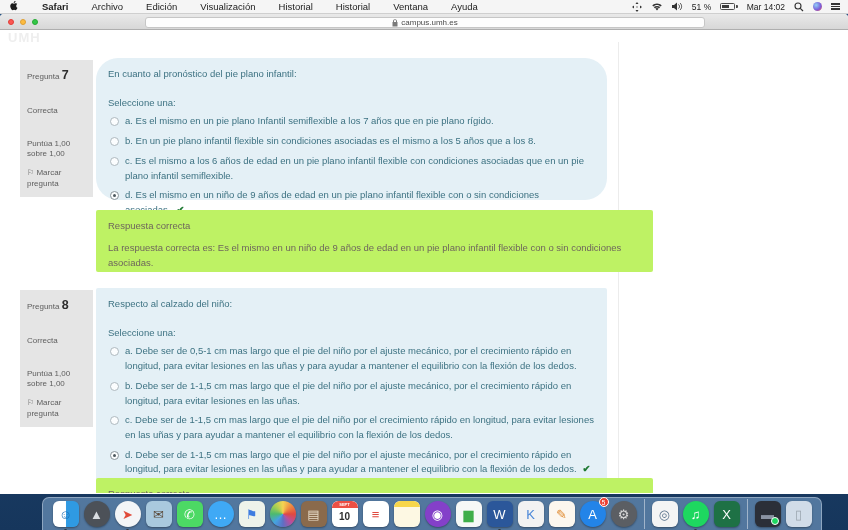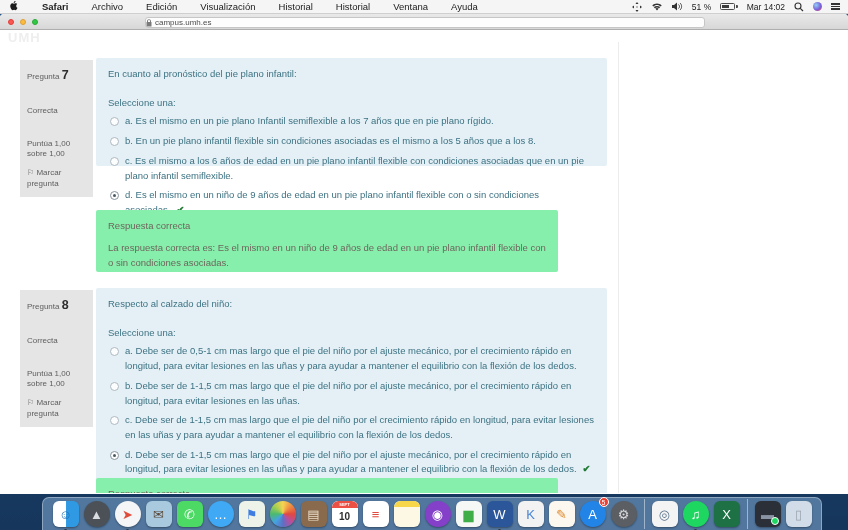--- a/index.html
+++ b/index.html
@@ -28,21 +28,21 @@
   .window { position:absolute; top:14px; left:0; width:848px; height:480px; background:#ffffff;
             border-radius:4px 4px 0 0; z-index:10; }
   .toolbar { height:16px; background:linear-gradient(180deg,#e9e9e9,#d7d7d7); border-bottom:1px solid #aeaeae;
              border-radius:4px 4px 0 0; position:relative; display:flex; align-items:center; }
   .traffic { position:absolute; left:8px; top:5px; display:flex; gap:6px; }
   .tl { width:6px; height:6px; border-radius:50%; }
   .tl.red { background:#fc5753; border:0.5px solid #df3e38; }
   .tl.yellow { background:#fdbc40; border:0.5px solid #de9f34; }
   .tl.green { background:#33c748; border:0.5px solid #27aa35; }
   .urlfield { position:absolute; left:145px; top:3px; width:560px; height:11px; background:#fdfdfd;
-              border:1px solid #c6c6c6; border-radius:3px; display:flex; align-items:center; 
+              border:1px solid #c6c6c6; border-radius:3px; display:flex; align-items:center; justify-content:center;
               gap:3px; font-size:8px; color:#4c4c4c; }
 
   
   .page { position:relative; width:848px; height:463px; background:#ffffff; overflow:hidden; }
   .watermark { position:absolute; left:8px; top:0px; font-size:13px; font-weight:bold; color:#eeeeee; letter-spacing:1px; }
   .vrule { position:absolute; left:618px; top:12px; bottom:0; width:1px; background:#ececec; }
 
   .qinfo { position:absolute; width:73px; background:#e5e5e5; border-radius:0; padding:7px 7px;
            font-size:8px; color:#5d5d5d; line-height:1.35; }
   .qinfo .qtitle { font-size:8px; color:#5d5d5d; }
@@ -57,21 +57,21 @@
   .opt { display:flex; align-items:flex-start; margin-bottom:5px; }
   .radio { flex:0 0 auto; width:9px; height:9px; border-radius:50%; border:1px solid #aeb9bf; background:#fbfdfe;
            margin:3px 6px 0 2px; position:relative; }
   .opt.selected .radio { border-color:#8b969c; }
   .opt.selected .radio::after { content:""; position:absolute; left:2px; top:2px; width:3px; height:3px;
            border-radius:50%; background:#4d585e; }
   .opt-text { flex:1 1 auto; }
   .check { color:#1f7a33; font-weight:bold; margin-left:6px; display:none; }
   .opt.correct .check { display:inline; }
 
-  .feedback { position:absolute; width:462px; background:#86efac; border-radius:2px; padding:9px 12px;
+  .feedback { position:absolute; width:557px; background:#bef264; border-radius:2px; padding:9px 12px;
               font-size:9.5px; color:#6e665c; line-height:1.5; }
   .feedback .ftitle { margin-bottom:8px; }
 
   
   .dockwrap { position:absolute; left:0; bottom:0; width:848px; height:36px; z-index:40; }
   .dock { position:absolute; left:42px; bottom:0; width:780px; height:33px;
           background:rgba(120,158,198,0.62); border:1px solid rgba(255,255,255,0.35); border-bottom:none;
           border-radius:7px 7px 0 0; display:flex; align-items:center; justify-content:center; gap:3px; padding:0 6px; }
   .dock-icon { position:relative; width:28px; height:28px; display:flex; align-items:center; justify-content:center;
                font-size:13px; color:#fff; flex:0 0 auto; }
@@ -175,21 +175,21 @@
         <div class="row">Correcta</div>
         <div class="row"><span>Puntúa 1,00</span><br>
              <span>sobre 1,00</span></div>
         <div class="flagrow">
           <span>⚐</span>
           <span>Marcar</span><br>
           <span>pregunta</span>
         </div>
       </div>
 
-      <div class="qbody" style="left:96px; top:28px; height:108px;">
+      <div class="qbody" style="left:96px; top:28px; height:142px;border-radius:22px;">
         <div class="qtext">En cuanto al pronóstico del pie plano infantil:</div>
         <div class="prompt">Seleccione una:</div>
         <div class="opt">
           <span class="radio"></span>
           <span class="opt-text"><span>a. Es el mismo en un pie plano Infantil semiflexible a los 7 años que en pie plano rígido.</span></span>
         </div>
         <div class="opt">
           <span class="radio"></span>
           <span class="opt-text"><span>b. En un pie plano infantil flexible sin condiciones asociadas es el mismo a los 5 años que a los 8.</span></span>
         </div>

